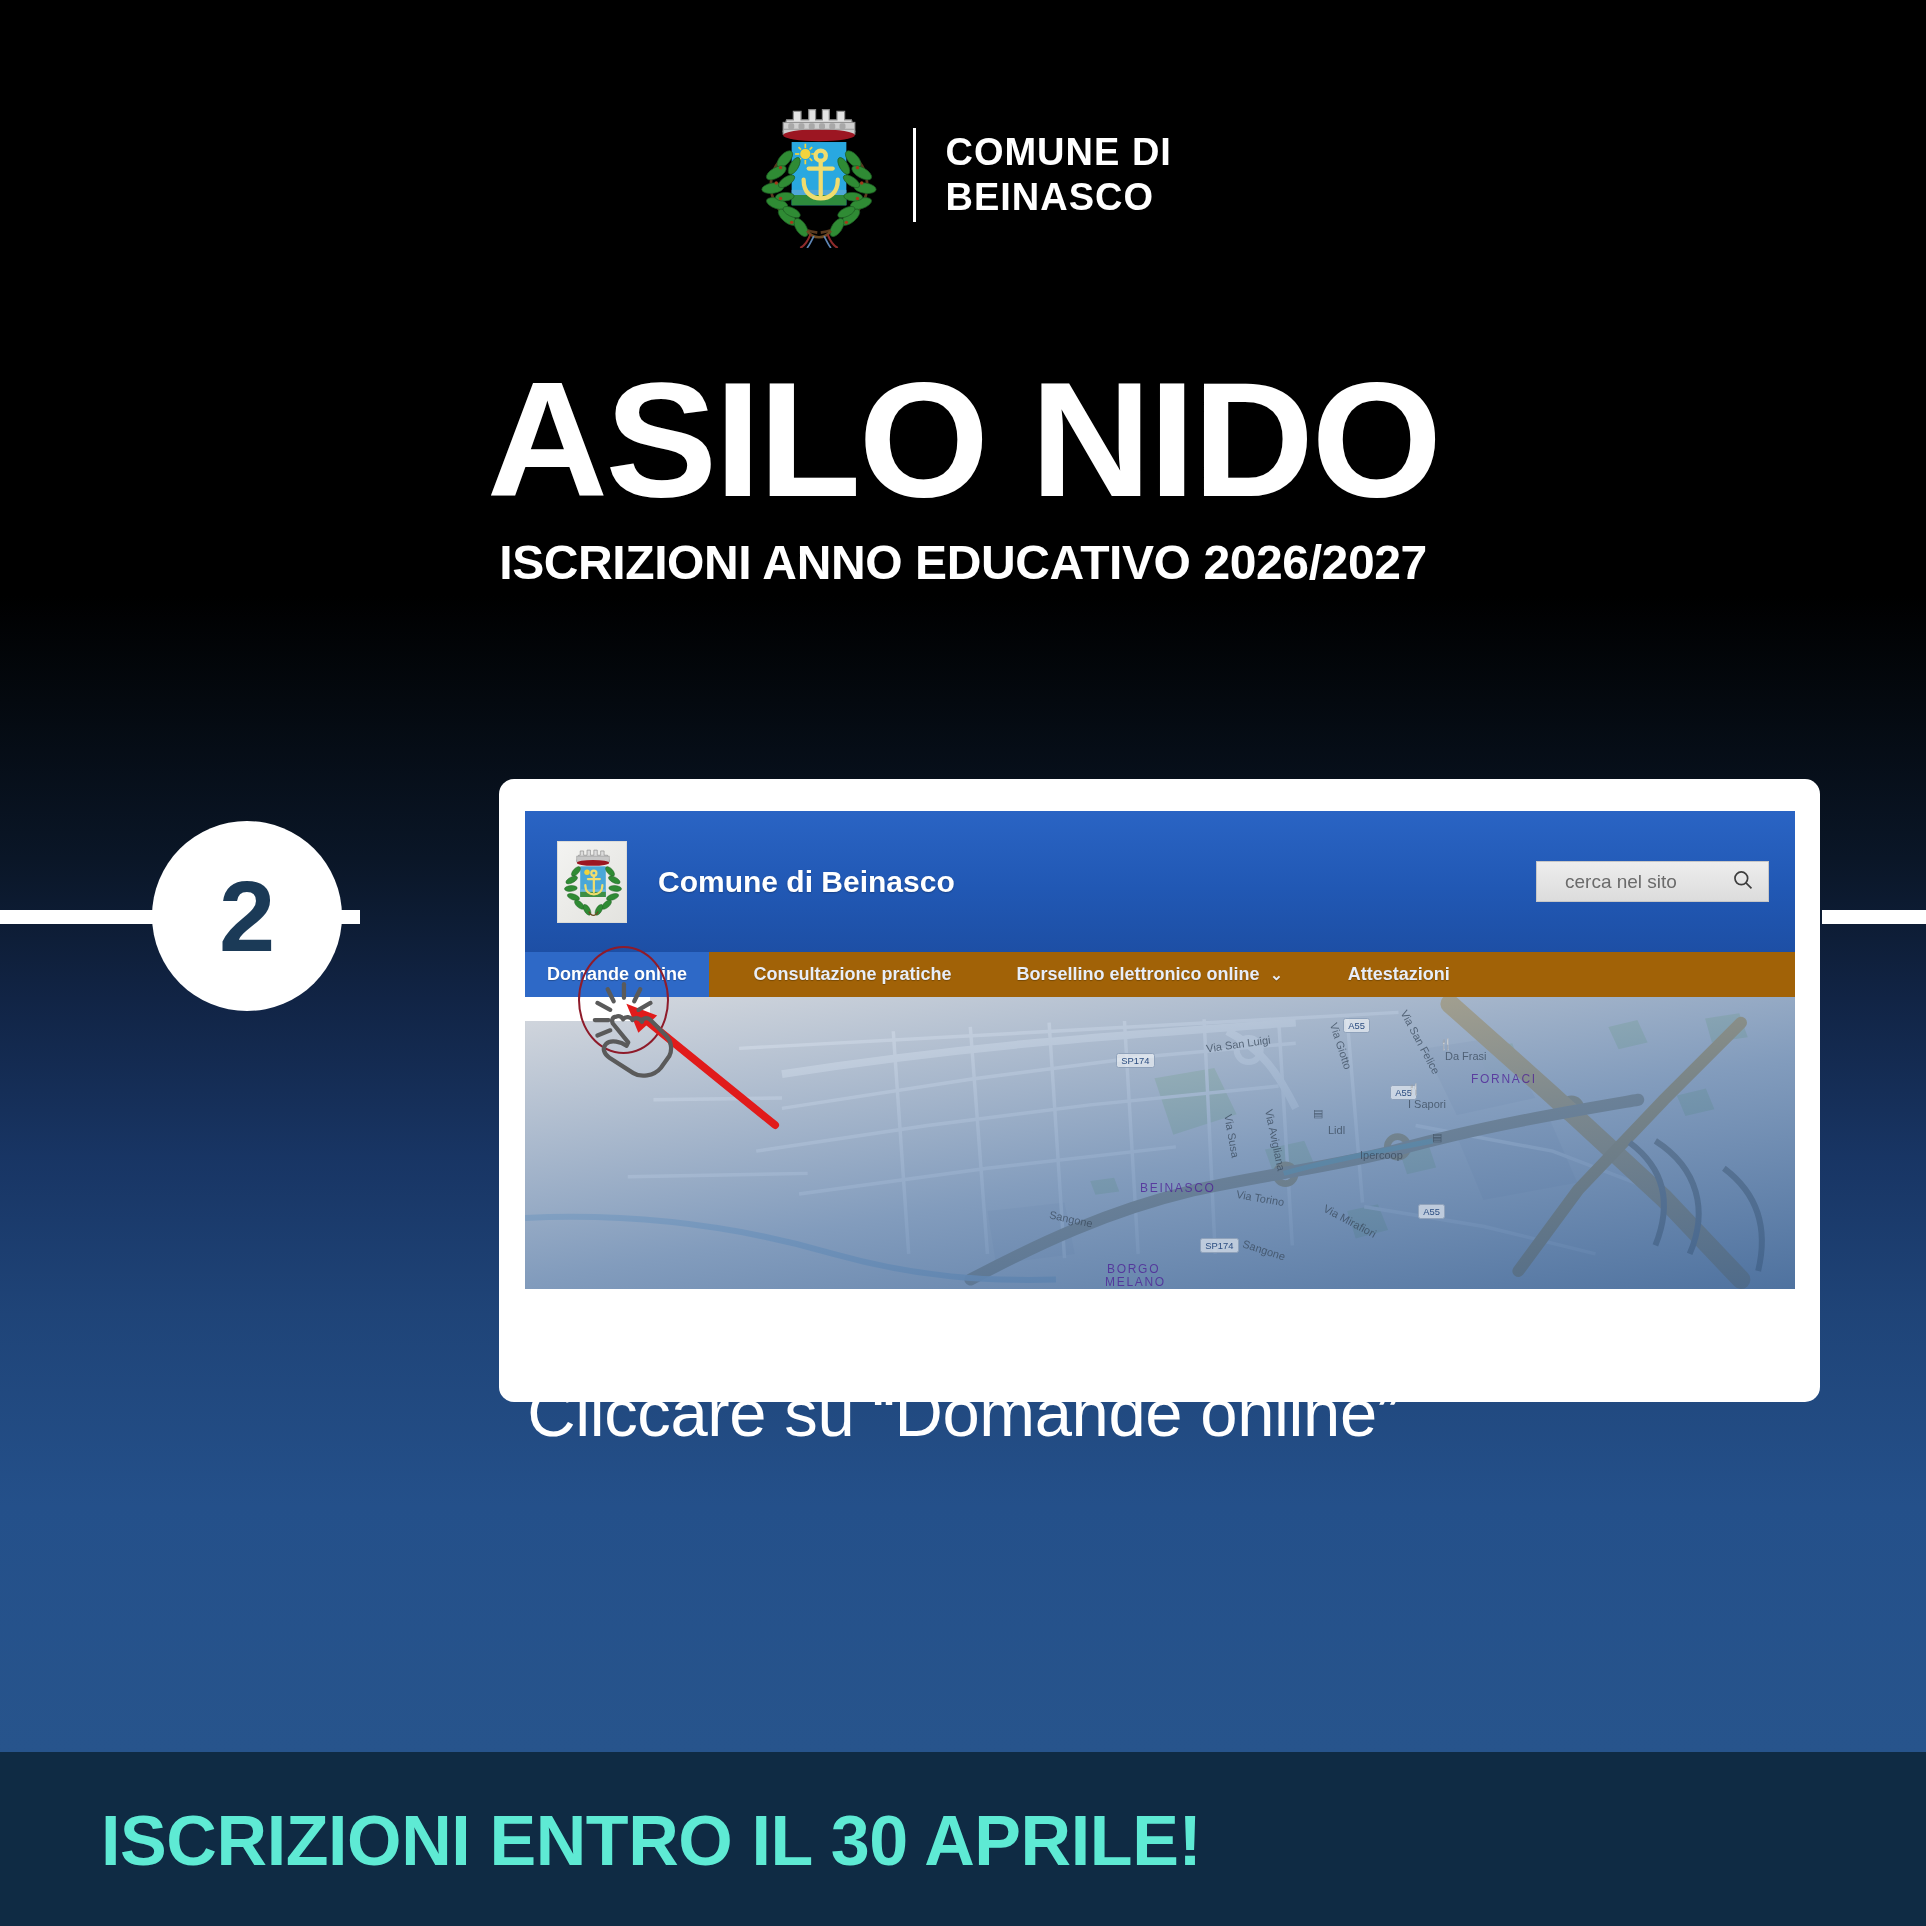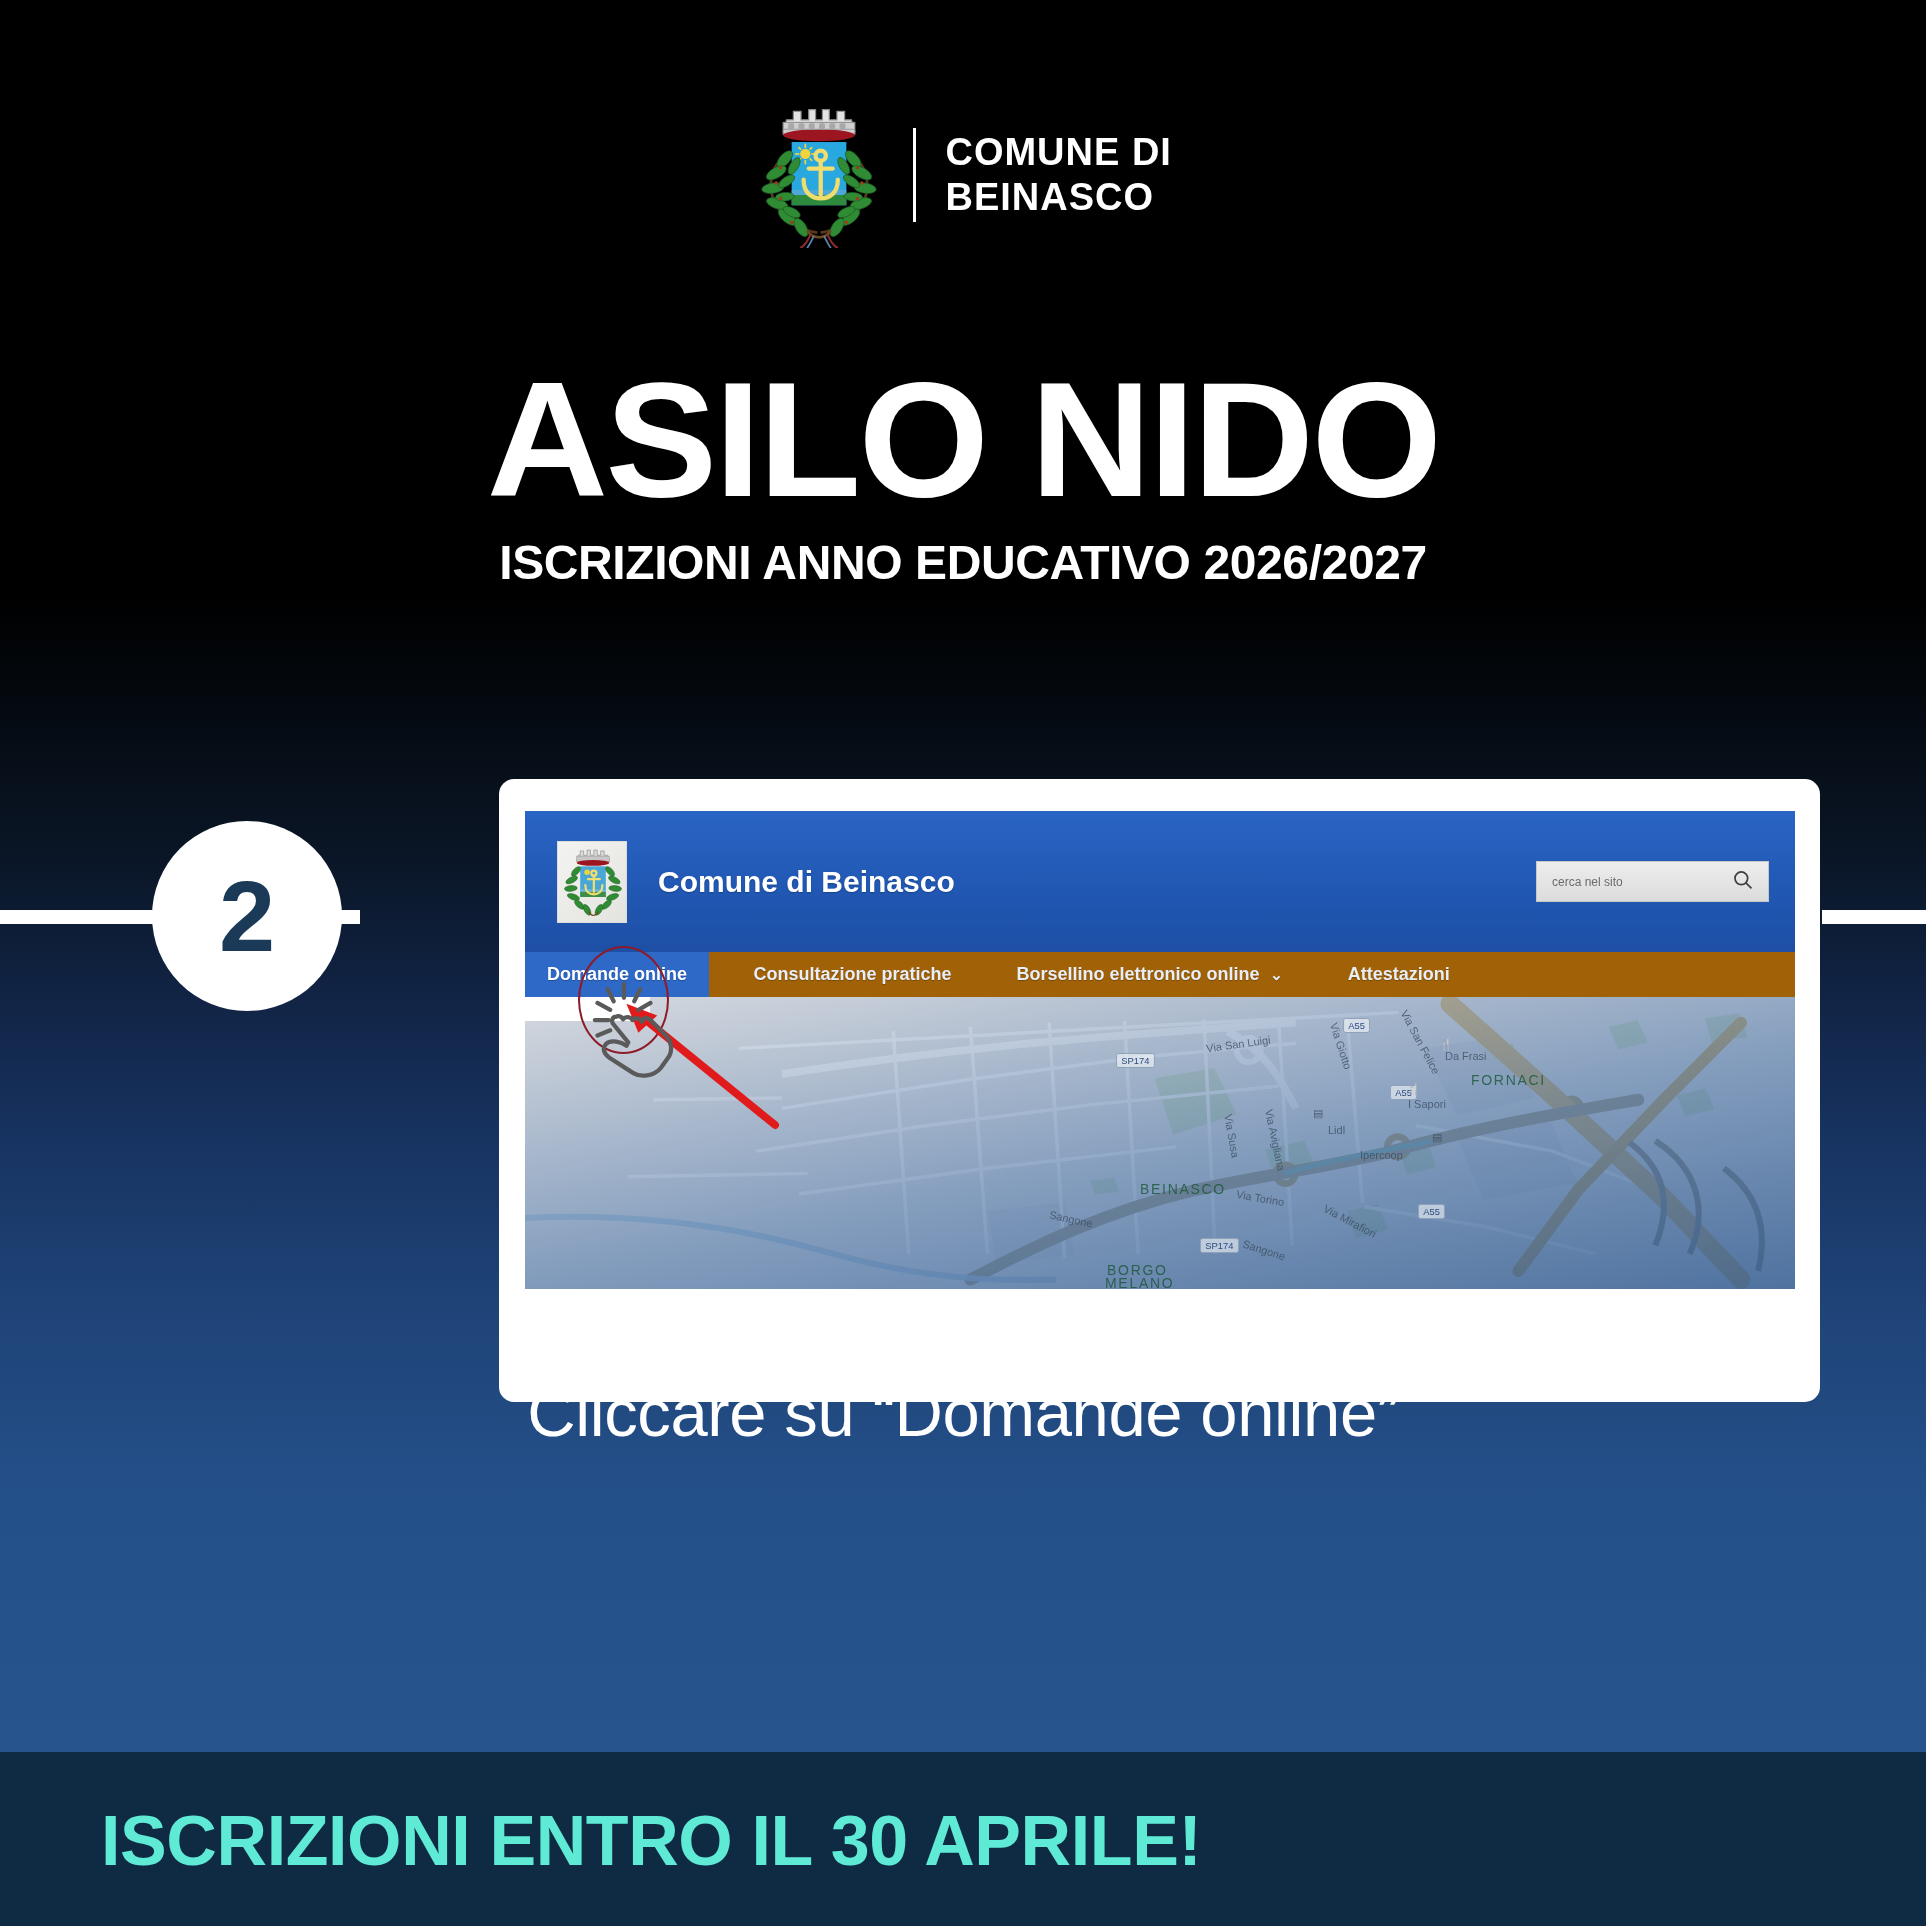--- a/index.html
+++ b/index.html
@@ -99,21 +99,21 @@
   .site-name{
     color:#ffffff; font-size:30px; font-weight:bold; margin-left:31px;
     text-shadow:0 0.9px 1.7px rgba(0,0,0,.25);
   }
   .site-search{
     position:absolute; right:26px; top:50px; width:233px; height:41px;
     background:linear-gradient(180deg,#ededed,#dcdcdc);
     border:0.9px solid #c7c7c7; display:flex; align-items:center;
   }
   .site-search .ph{
-    color:#6b6b6b; font-size:12px; margin-left:15px; flex:1;
+    color:#6b6b6b; font-size:19px; margin-left:28px; flex:1;
   }
   .site-search .mag{ margin-right:13.7px; }
 
   
   .site-nav{
     position:absolute; left:0; top:141px; width:1270px; height:45px;
     background:#a16207; display:flex; align-items:stretch;
   }
   .nav-item{
     display:flex; align-items:center; color:#e8eef8; font-size:18px;
@@ -137,21 +137,21 @@
   }
   .map-img{ position:absolute; inset:0; }
   .map-tint{
     position:absolute; inset:0;
     background:linear-gradient(170deg, rgba(160,170,185,.25) 0%, rgba(46,92,150,.55) 55%, rgba(40,84,140,.80) 100%);
   }
   .map-label{
     position:absolute; color:#3a4a5c; font-size:11px; white-space:nowrap;
     opacity:.75;
   }
-  .map-label.big{ font-size:14px; letter-spacing:1.7px; color:#14532d; }
+  .map-label.big{ font-size:12px; letter-spacing:1.7px; color:#4c1d95; }
   .map-shield{
     position:absolute; font-size:9.4px; color:#2b4d80; background:rgba(255,255,255,.55);
     border:0.9px solid #8fa2bb; border-radius:2.6px; padding:0.9px 4.3px;
   }
 
   
   #click-ellipse{
     position:absolute; left:53px; top:135px; width:91px; height:108px;
     border:2.6px solid #8e1b2a; border-radius:50%; z-index:8;
   }

